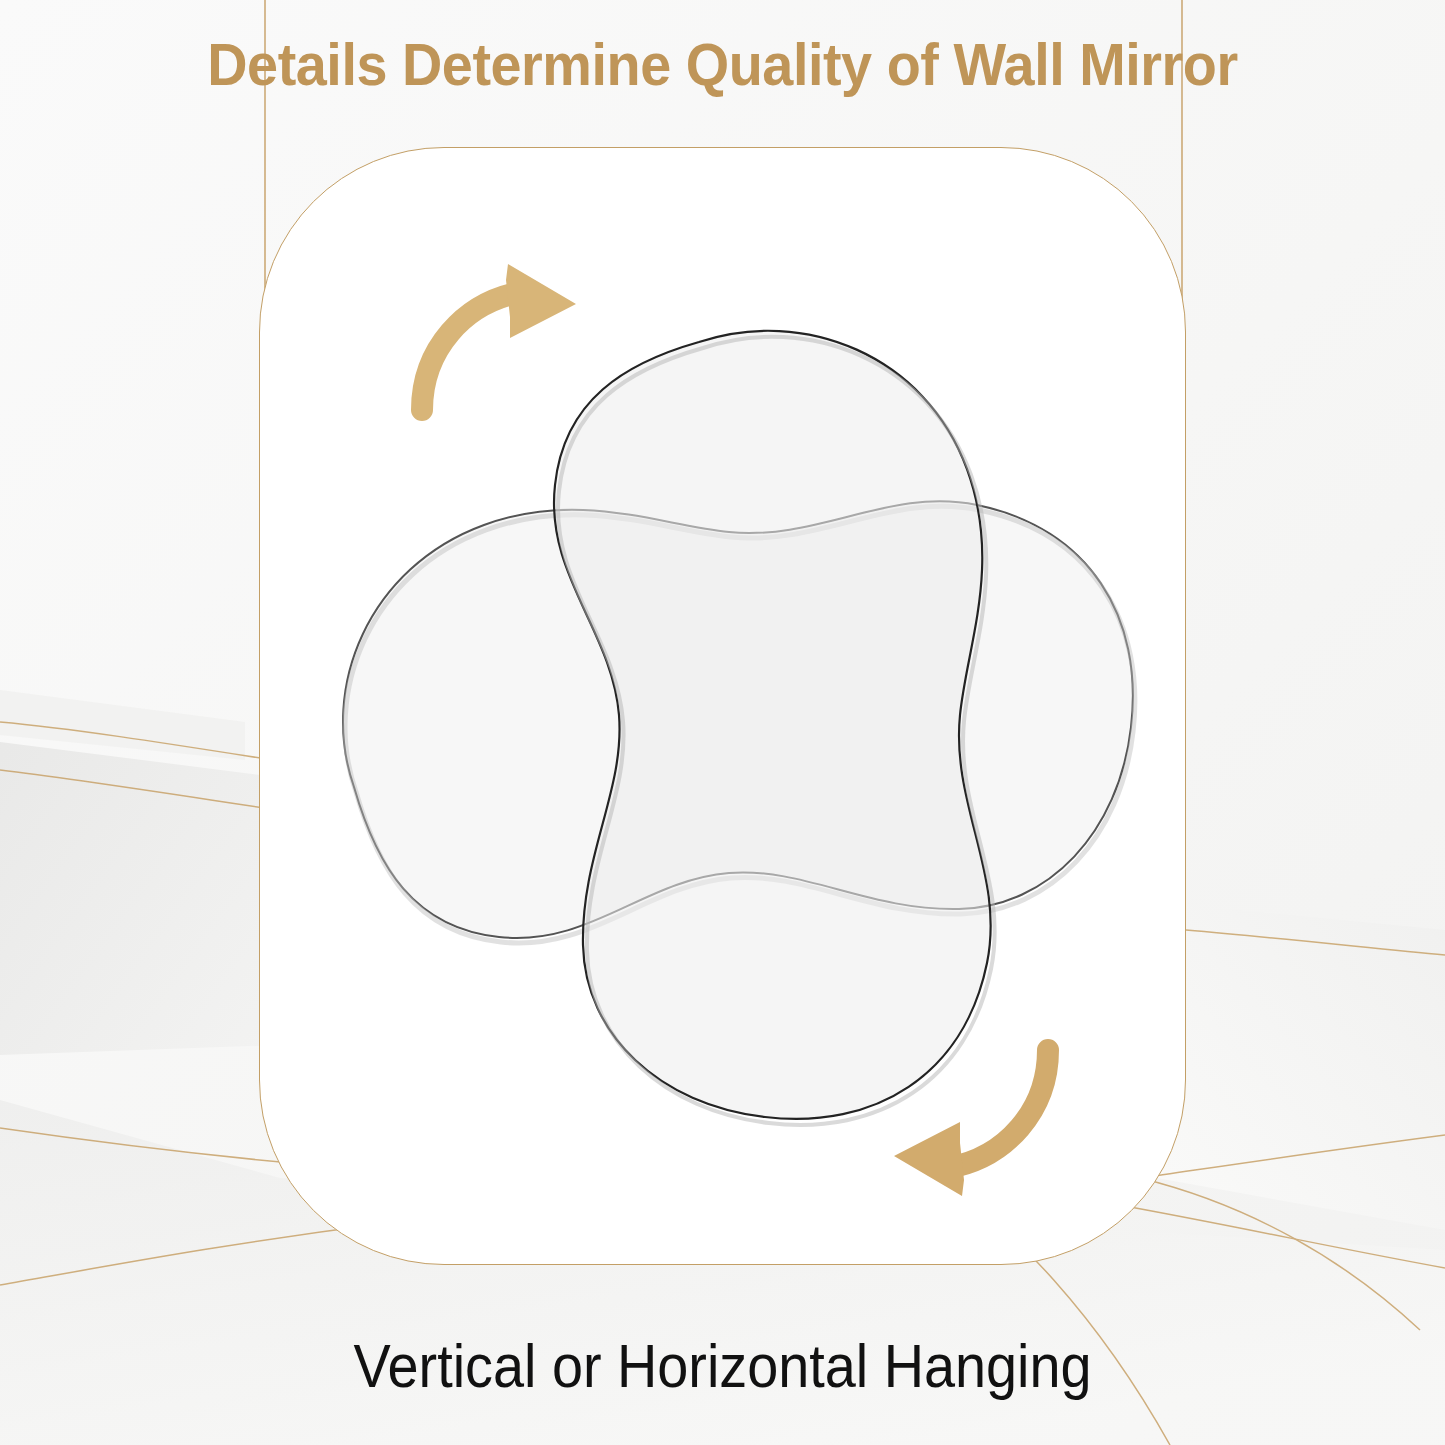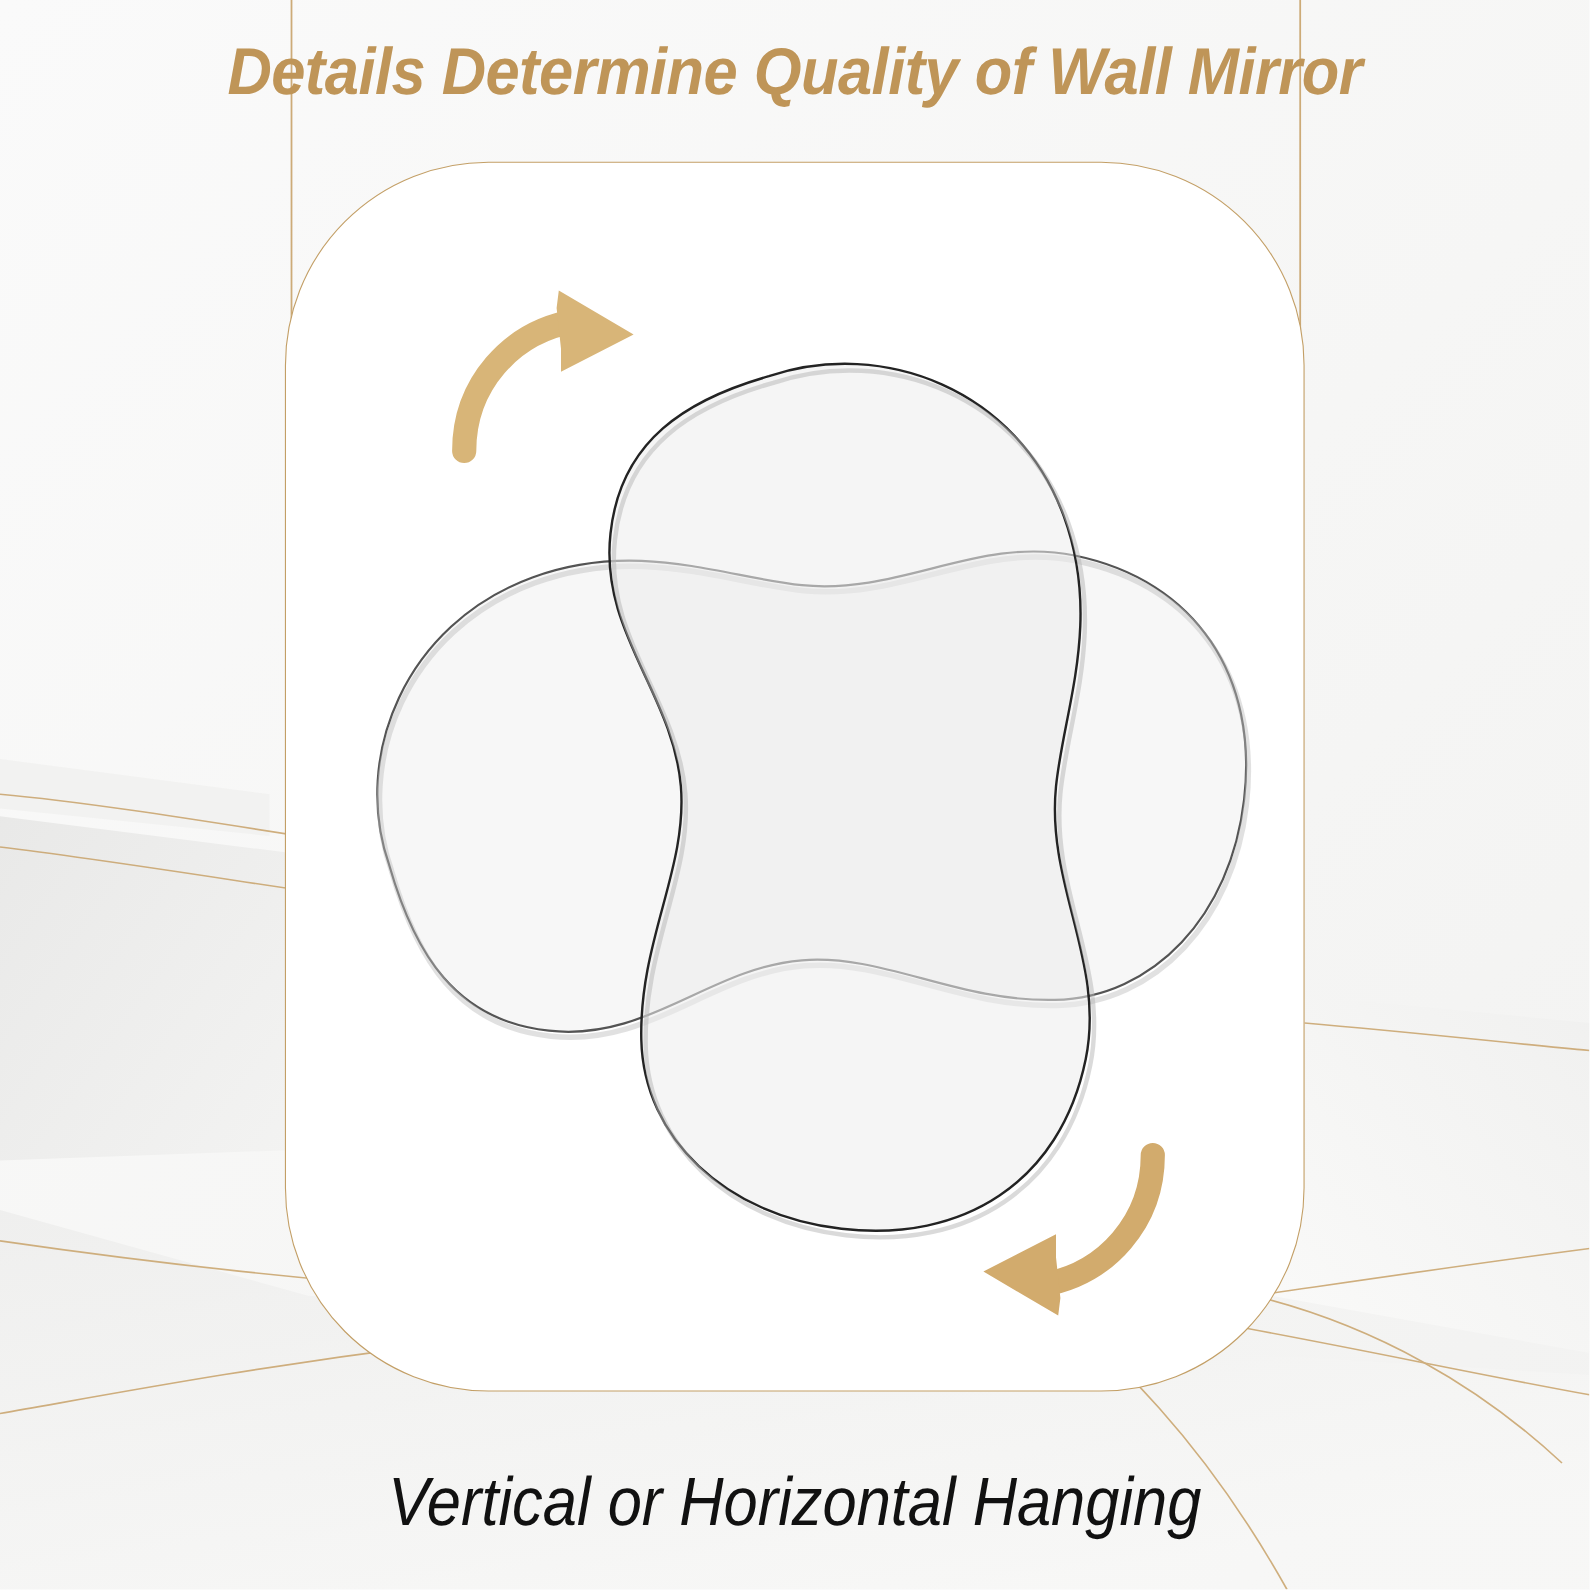--- a/index.html
+++ b/index.html
@@ -7,21 +7,20 @@
     padding: 0;
     background: #ffffff;
   }
   #stage {
     position: relative;
     width: 1445px;
     height: 1445px;
     overflow: hidden;
     background: #f7f7f6;
     font-family: "Liberation Sans", sans-serif;
-    font-style: italic;
   }
 
   
   #bg-decor {
     position: absolute;
     inset: 0;
     width: 1445px;
     height: 1445px;
     pointer-events: none;
   }

